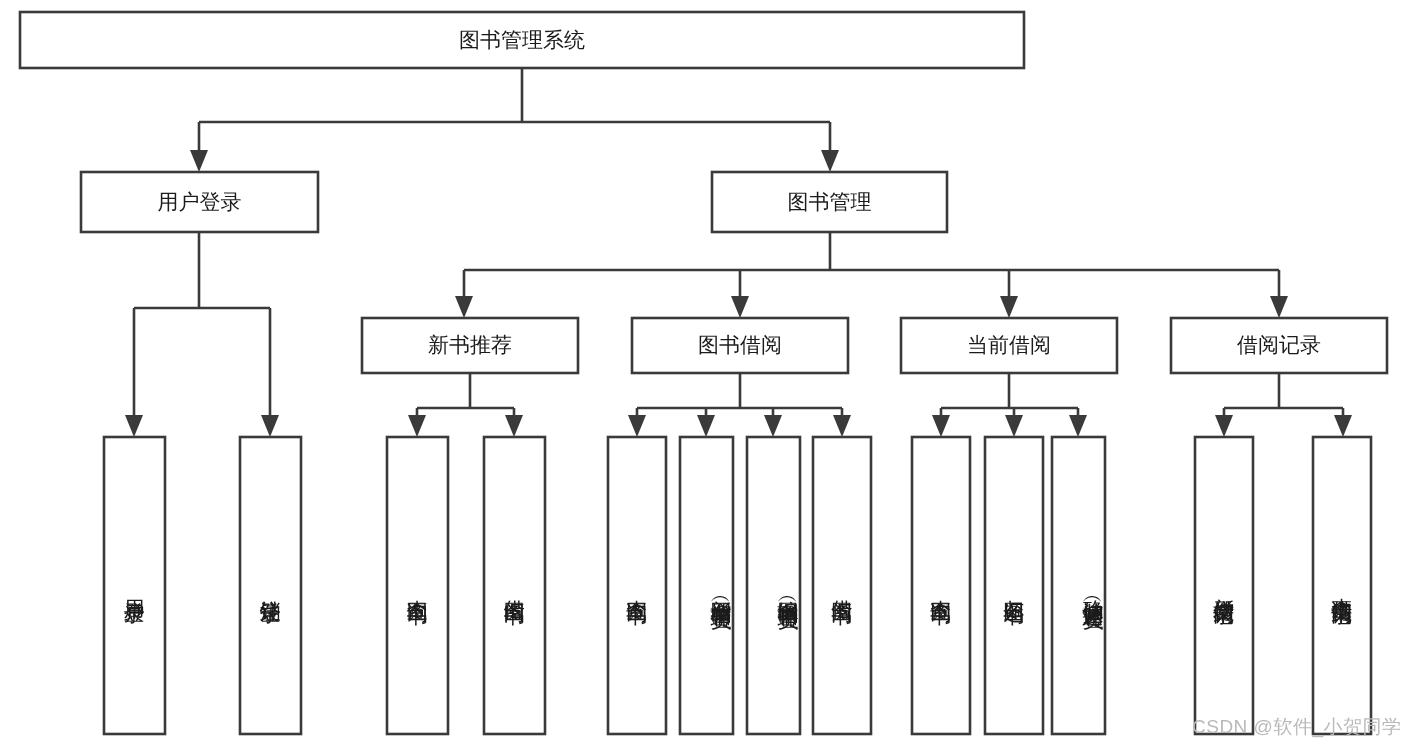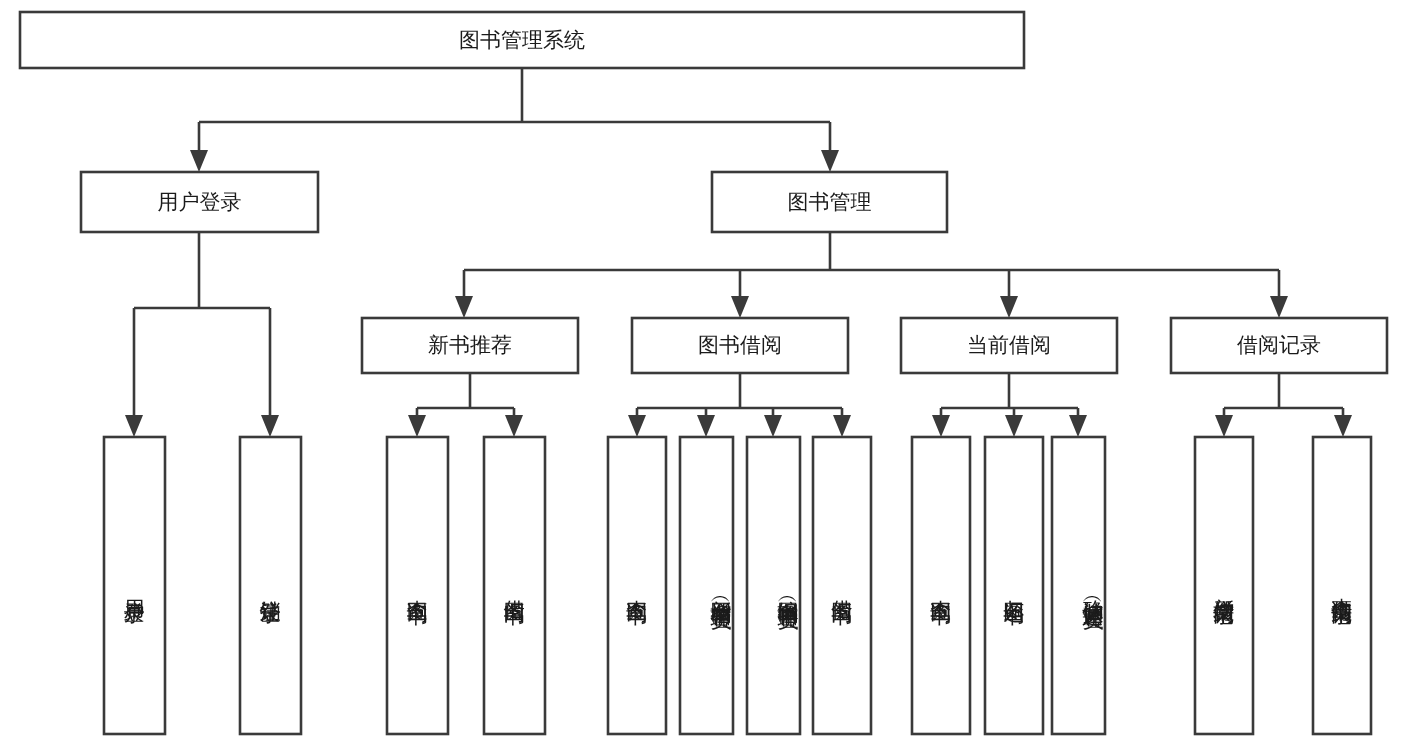--- a/index.html
+++ b/index.html
@@ -205,13 +205,14 @@
   <div class="node-label-v" style="left:608px; top:437px; width:58px; height:297px;">查询图书</div>
   <div class="node-label-v" style="left:680px; top:441px; width:53px; height:297px; align-items:flex-start;">新增图书（管理员）</div>
   <div class="node-label-v" style="left:747px; top:441px; width:53px; height:297px; align-items:flex-start;">编辑图书（管理员）</div>
   <div class="node-label-v" style="left:813px; top:437px; width:58px; height:297px;">借阅图书</div>
   <div class="node-label-v" style="left:912px; top:437px; width:58px; height:297px;">查询图书</div>
   <div class="node-label-v" style="left:985px; top:437px; width:58px; height:297px;">归还图书</div>
   <div class="node-label-v" style="left:1052px; top:441px; width:53px; height:297px; align-items:flex-start;">确认归还（管理员）</div>
   <div class="node-label-v" style="left:1195px; top:437px; width:58px; height:297px;">新增借阅记录</div>
   <div class="node-label-v" style="left:1313px; top:437px; width:58px; height:297px;">查询借阅记录</div>
 
+  <div class="watermark">CSDN @软件_小贺同学</div>
 </div>
 
 </body></html>

